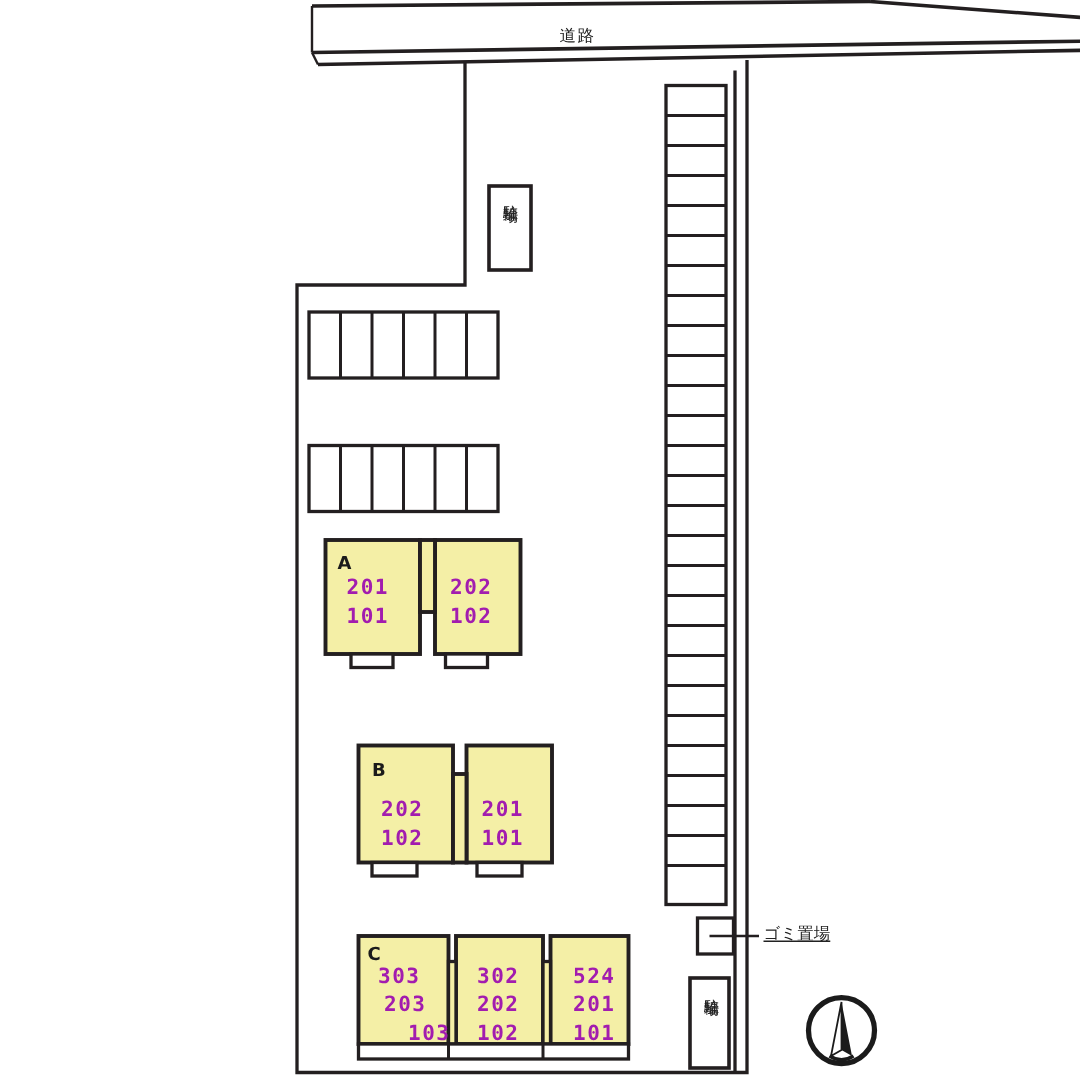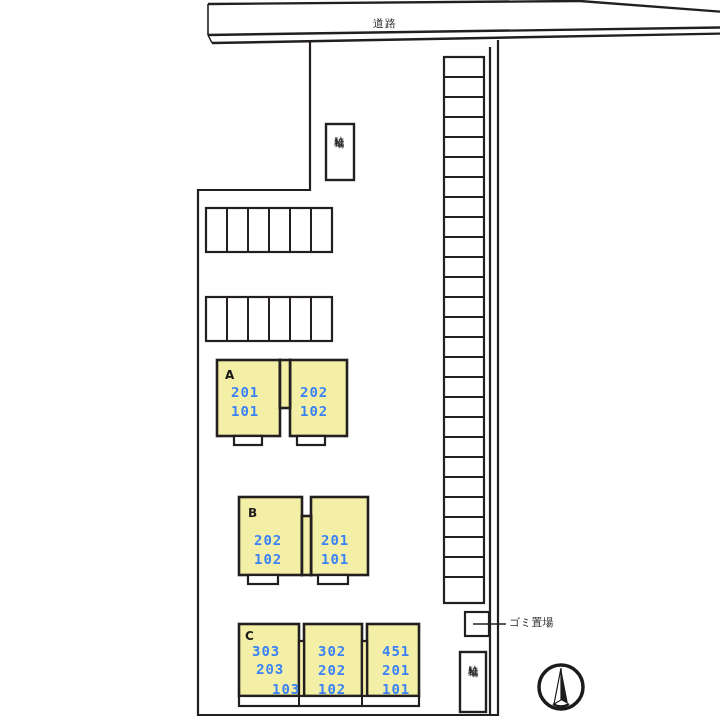--- a/index.html
+++ b/index.html
@@ -32,21 +32,21 @@
     color: #231f20;
     font-family: "DejaVu Sans", "Liberation Sans", sans-serif;
     white-space: nowrap;
     line-height: 1;
   }
   .unit-num {
     font-family: "DejaVu Sans Mono", "Liberation Mono", monospace;
     font-size: 14px;
     font-weight: 700;
     letter-spacing: 1px;
-    color: #3b82f6;
+    color: #a21caf;
   }
   .bldg-letter {
     font-family: "DejaVu Sans", "Liberation Sans", sans-serif;
     font-size: 12px;
     font-weight: 700;
     color: #1b1b1b;
   }
   .jp-label {
     font-size: 11px;
     color: #222222;
@@ -195,43 +195,43 @@
       <path d="M 529,668 L 522,704 L 529,700 Z" fill="#ffffff" stroke="#1b1b1b" stroke-width="1.2"></path>
       <path d="M 521,704 Q 529,709 537,704" fill="none" stroke="#1b1b1b" stroke-width="2.4"></path>
     </g>
 
   </svg>
 
   <div class="txt road-label" style="left:341px; top:18px;">道路</div>
 
   <div class="txt jp-vert" style="left:302px; top:128px; height:48px;">駐輪場</div>
 
-  <div class="txt jp-label" style="left:477px; top:617px;">ゴミ置場</div>
+  <div class="txt jp-label" style="left:477px; top:617px;text-decoration:underline;">ゴミ置場</div>
 
   <div class="txt jp-vert" style="left:436px; top:657px; height:50px;">駐輪場</div>
 
   <div class="txt bldg-letter" style="left:193px; top:369px;">A</div>
   <div class="txt unit-num" style="left:199px; top:385px;">201</div>
   <div class="txt unit-num" style="left:199px; top:404px;">101</div>
   <div class="txt unit-num" style="left:268px; top:385px;">202</div>
   <div class="txt unit-num" style="left:268px; top:404px;">102</div>
 
   <div class="txt bldg-letter" style="left:216px; top:507px;">B</div>
   <div class="txt unit-num" style="left:222px; top:533px;">202</div>
   <div class="txt unit-num" style="left:222px; top:552px;">102</div>
   <div class="txt unit-num" style="left:289px; top:533px;">201</div>
   <div class="txt unit-num" style="left:289px; top:552px;">101</div>
 
   <div class="txt bldg-letter" style="left:213px; top:630px;">C</div>
 
   <div class="txt unit-num" style="left:220px; top:644px;">303</div>
-  <div class="txt unit-num" style="left:224px; top:663px;font-family:Liberation Mono, monospace;">203</div>
+  <div class="txt unit-num" style="left:224px; top:663px;">203</div>
   <div class="txt unit-num" style="left:240px; top:682px;">103</div>
 
   <div class="txt unit-num" style="left:286px; top:644px;text-align:center;">302</div>
   <div class="txt unit-num" style="left:286px; top:663px;">202</div>
   <div class="txt unit-num" style="left:286px; top:682px;">102</div>
 
-  <div class="txt unit-num" style="left:350px; top:644px;">451</div>
+  <div class="txt unit-num" style="left:350px; top:644px;">524</div>
   <div class="txt unit-num" style="left:350px; top:663px;">201</div>
   <div class="txt unit-num" style="left:350px; top:682px;">101</div>
 
 </div>
 
 </body></html>

